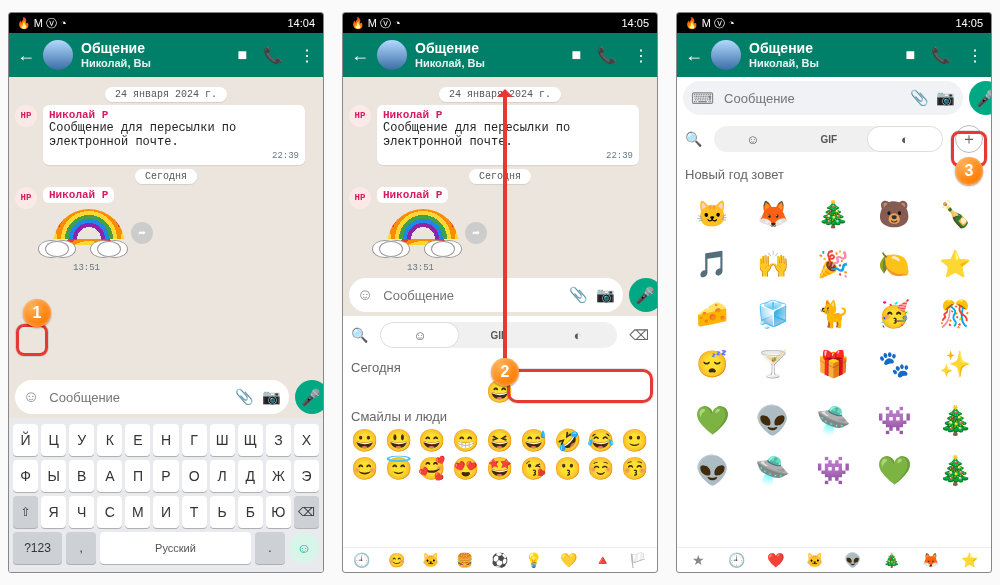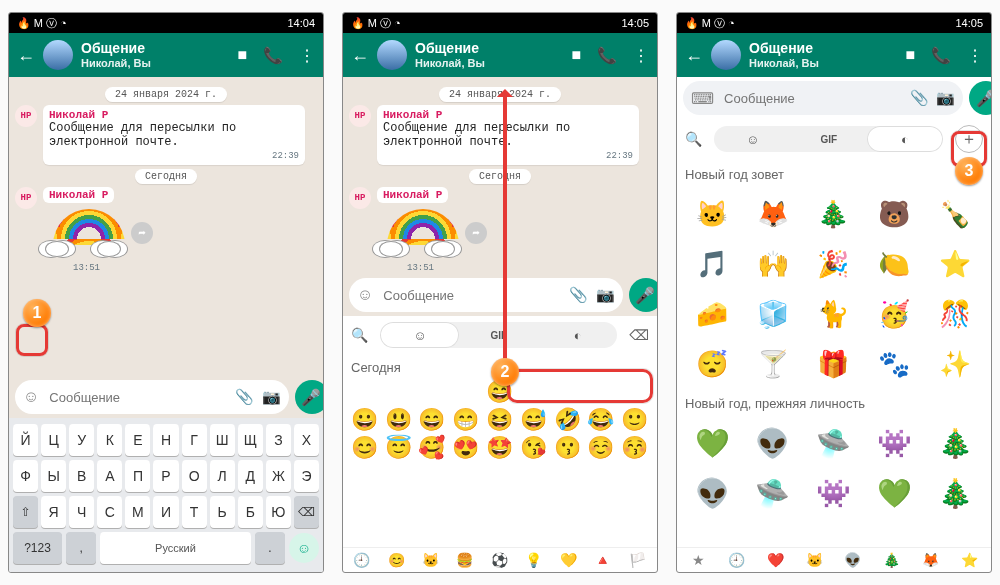--- a/index.html
+++ b/index.html
@@ -264,20 +264,21 @@
       <div style="font-size:10px;font-weight:bold;">GIF</div>
       <div>◐</div>
     </div>
     <span class="bsp">⌫</span>
   </div>
   <div class="epanel">
     <div class="ehdr">Сегодня</div>
     <div class="erow" id="er-recent">
           <span>😄</span>
         </div>
+    <div class="ehdr">Смайлы и люди</div>
     <div class="erow" id="er1">
           <span>😀</span>
           <span>😃</span>
           <span>😄</span>
           <span>😁</span>
           <span>😆</span>
           <span>😅</span>
           <span>🤣</span>
           <span>😂</span>
           <span>🙂</span>
@@ -365,21 +366,20 @@
           <div class="stk">🧊</div>
           <div class="stk">🐈</div>
           <div class="stk">🥳</div>
           <div class="stk">🎊</div>
           <div class="stk">😴</div>
           <div class="stk">🍸</div>
           <div class="stk">🎁</div>
           <div class="stk">🐾</div>
           <div class="stk">✨</div>
         </div>
-    <div class="ehdr" style="padding:0 8px;">Новый год, прежняя личность</div>
     <div class="sgrid alien" id="sg2">
           <div class="stk">💚</div>
           <div class="stk">👽</div>
           <div class="stk">🛸</div>
           <div class="stk">👾</div>
           <div class="stk">🎄</div>
           <div class="stk">👽</div>
           <div class="stk">🛸</div>
           <div class="stk">👾</div>
           <div class="stk">💚</div>

